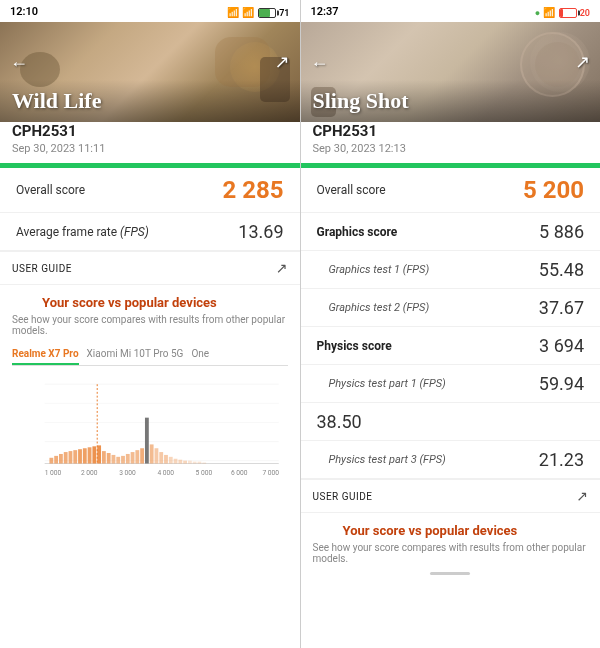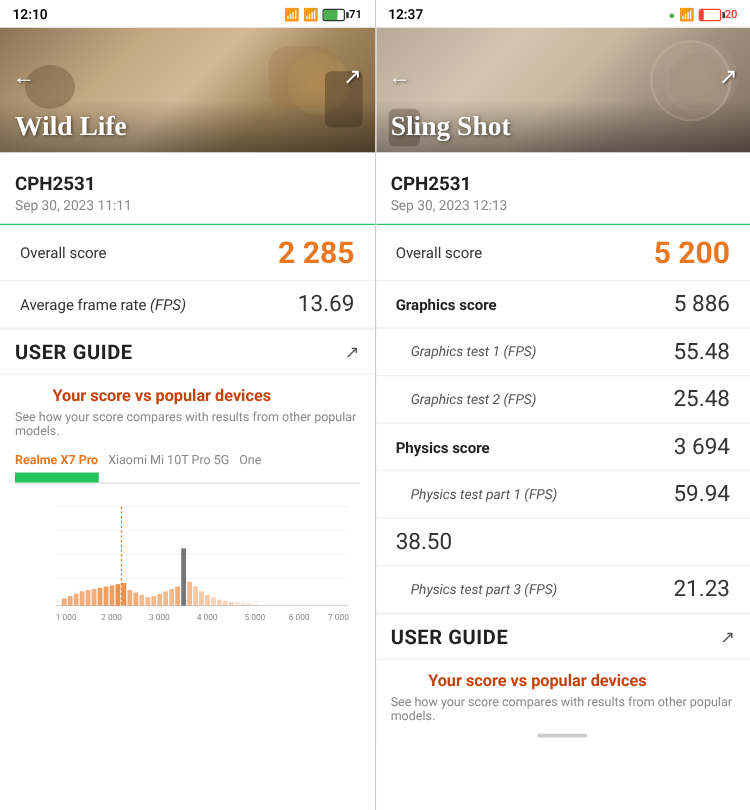--- a/index.html
+++ b/index.html
@@ -123,22 +123,22 @@
     }
 
     .content-area {
       background: #fff;
       flex: 1;
       overflow-y: auto;
       padding: 0;
     }
 
     .device-info {
-      padding: 16px 12px 8px;
-      border-bottom: 1px solid #22c55e;
+      padding: 0 12px 8px;
+      border-bottom: 5px solid #22c55e;
     }
 
     .device-name {
       font-size: 15px;
       font-weight: bold;
       color: #222;
     }
 
     .device-date {
       font-size: 11px;
@@ -186,22 +186,22 @@
     .user-guide-row {
       display: flex;
       justify-content: space-between;
       align-items: center;
       padding: 8px 12px;
       border-top: 1px solid #f0f0f0;
       border-bottom: 1px solid #f0f0f0;
     }
 
     .user-guide-label {
-      font-size: 16px;
-      font-weight: bold;
+      font-size: 10px;
+      font-weight: normal;
       color: #222;
       letter-spacing: 0.5px;
     }
 
     .share-icon {
       font-size: 14px;
       color: #555;
     }
 
     .popular-section {
@@ -234,21 +234,21 @@
       font-size: 10px;
       padding: 4px 0;
       color: #888;
       cursor: pointer;
     }
 
     .tab-item-active {
       font-size: 10px;
       padding: 4px 0;
       color: #e87722;
-      border-bottom: 8px solid #22c55e;
+      border-bottom: 2px solid #22c55e;
       font-weight: bold;
       cursor: pointer;
     }
 
     
     .chart-area {
       height: 120px;
       padding: 0 4px;
       position: relative;
     }
@@ -460,21 +460,21 @@
     <div class="score-row">
       <span class="score-section-header">Graphics score</span>
       <span class="score-value">5 886</span>
     </div>
     <div class="score-row">
       <span class="score-label score-label-sub">Graphics test 1 <em>(FPS)</em></span>
       <span class="score-value">55.48</span>
     </div>
     <div class="score-row">
       <span class="score-label score-label-sub">Graphics test 2 <em>(FPS)</em></span>
-      <span class="score-value">25.48</span>
+      <span class="score-value">37.67</span>
     </div>
 
     <div class="score-row">
       <span class="score-section-header">Physics score</span>
       <span class="score-value">3 694</span>
     </div>
     <div class="score-row">
       <span class="score-label score-label-sub">Physics test part 1 <em>(FPS)</em></span>
       <span class="score-value">59.94</span>
     </div>

